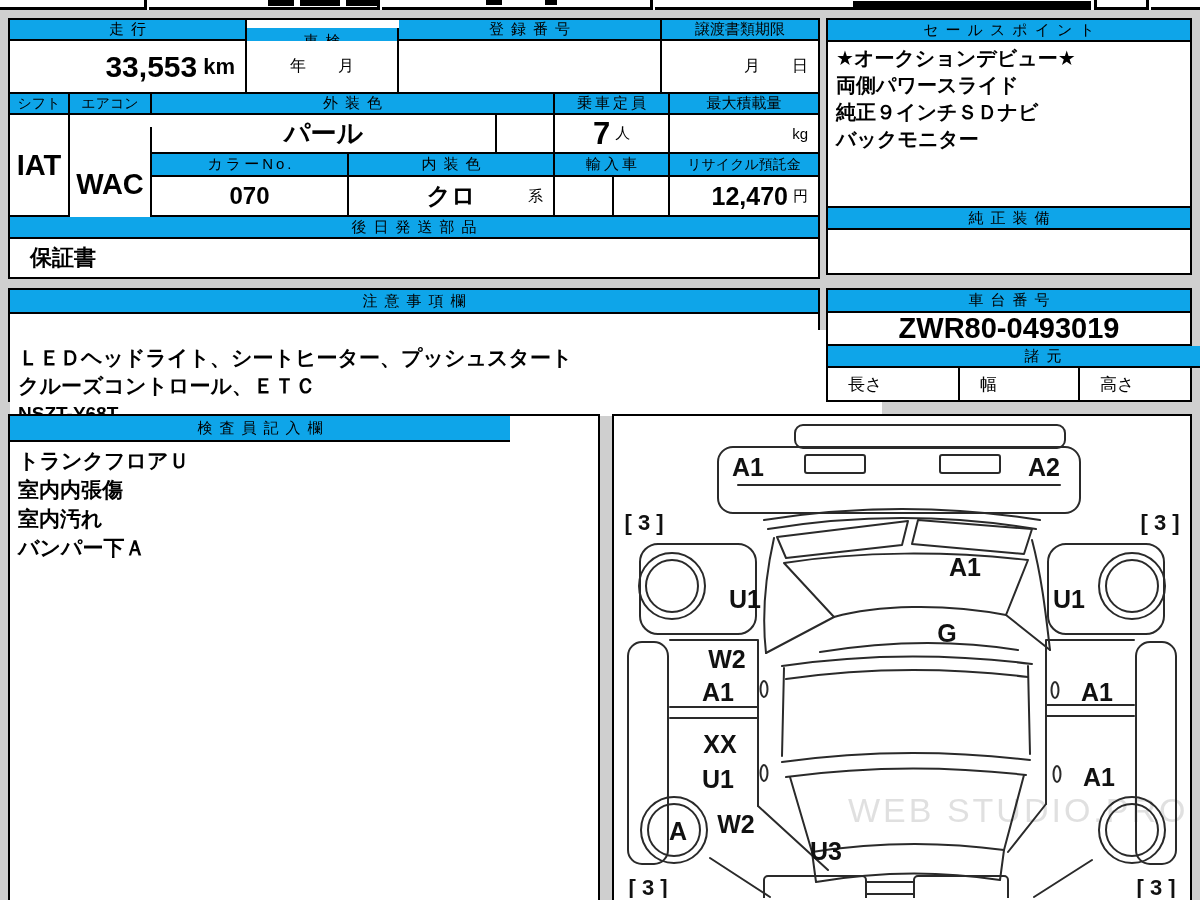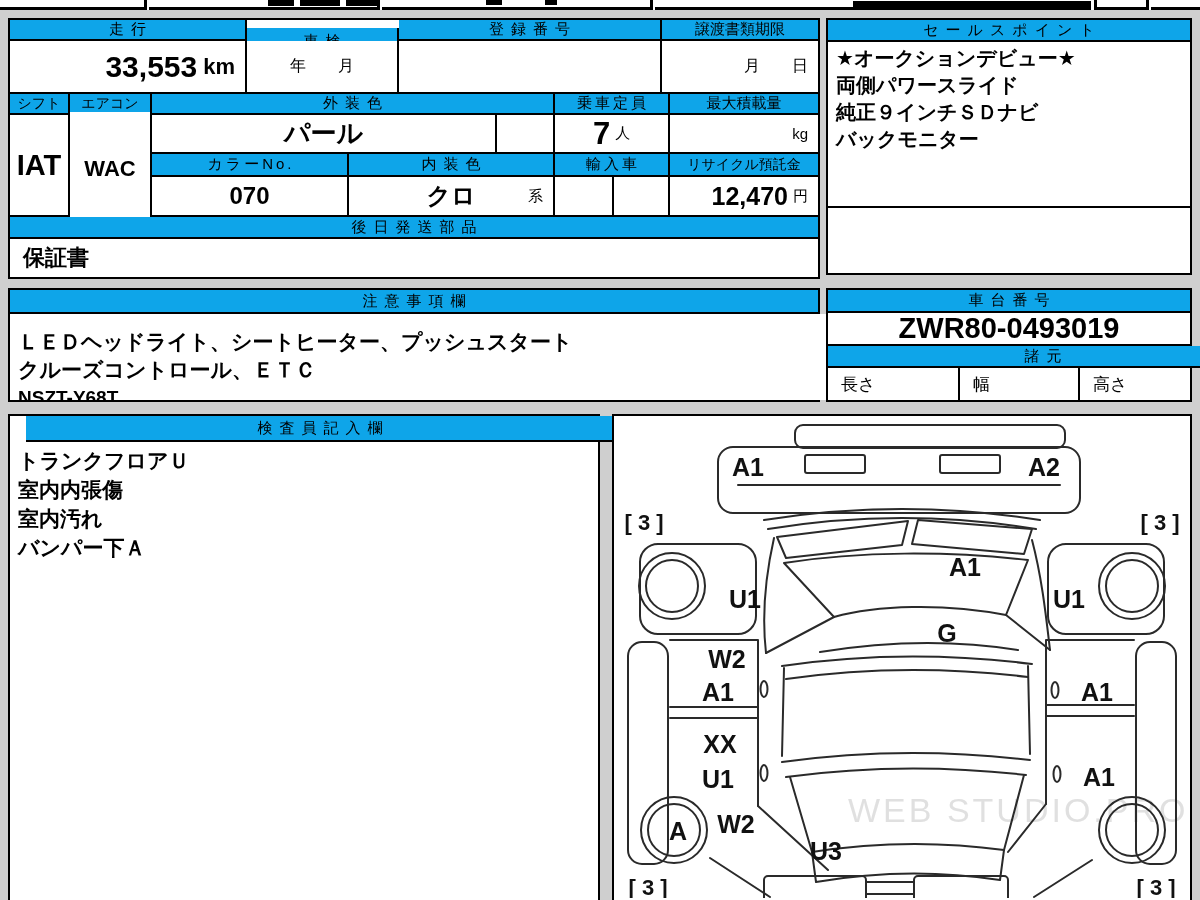--- a/index.html
+++ b/index.html
@@ -12,21 +12,21 @@
   .box{position:absolute;background:#fff;border:2px solid #000;box-sizing:border-box}
   .nobot{border-bottom:none}
   .cell{position:absolute;box-sizing:border-box;border-right:2px solid #000;border-bottom:2px solid #000;
         display:flex;align-items:center;overflow:hidden;background:#fff}
   .cell.last{border-right:none}
   .cell.bot{border-bottom:none}
   .hdr{background:#0ea5e9;font-size:15px;justify-content:center}
   .sp{letter-spacing:7px;text-indent:7px}
   .sp2{letter-spacing:3px;text-indent:3px}
   .val{font-weight:bold;justify-content:center}
-  .vleft{justify-content:flex-start;padding-left:13px}
+  .vleft{justify-content:flex-start;padding-left:20px}
   .vright{justify-content:flex-end;padding-right:10px}
   .unit{font-size:15px;font-weight:normal;margin-left:5px}
   .unit-b{font-size:22px;font-weight:bold;margin-left:6px}
   .suffix{position:absolute;right:10px;font-size:15px;font-weight:normal}
   .lines{flex-direction:column;align-items:flex-start;justify-content:flex-start;padding:3px 8px;font-weight:bold}
   .lines div{line-height:27px;font-size:20px;white-space:nowrap}
   .notes-lines div{line-height:28px;font-size:21px}
   .insp-lines div{line-height:29px;font-size:21px}
   .tb{position:absolute;background:#000}
   .wstrip{position:absolute;background:#fff}
@@ -70,21 +70,21 @@
     <span>年　　月</span>
   </div>
   <div class="cell" style="left:389px;top:21px;width:263px;height:53px"></div>
   <div class="cell last vright" style="left:652px;top:21px;width:156px;height:53px;font-size:16px">
     <span>月　　日</span>
   </div>
 
   <div class="cell hdr" style="left:0;top:74px;width:60px;height:21px;font-size:14px">シフト</div>
   <div class="cell hdr" style="left:60px;top:74px;width:82px;height:21px;font-size:14px">エアコン</div>
   <div class="cell val" style="left:0;top:95px;width:60px;height:102px;font-size:29px">IAT</div>
-  <div class="cell val" style="left:60px;top:92px;width:82px;height:116px;font-size:22px">WAC</div>
+  <div class="cell val" style="left:60px;top:107px;width:82px;height:116px;font-size:29px">WAC</div>
 
   <div class="cell hdr sp" style="left:142px;top:74px;width:403px;height:21px">外装色</div>
   <div class="cell val" style="left:142px;top:95px;width:345px;height:39px;font-size:26px">パール</div>
   <div class="cell" style="left:487px;top:95px;width:58px;height:39px"></div>
 
   <div class="cell hdr sp2" style="left:142px;top:134px;width:197px;height:23px">カラーNo.</div>
   <div class="cell hdr sp" style="left:339px;top:134px;width:206px;height:23px">内装色</div>
   <div class="cell val" style="left:142px;top:157px;width:197px;height:40px;font-size:24px">070</div>
   <div class="cell val" style="left:339px;top:157px;width:206px;height:40px;font-size:24px">
     <span>クロ</span>
@@ -115,42 +115,43 @@
 </div>
 
 <div class="box" style="left:826px;top:18px;width:366px;height:257px">
   <div class="cell hdr sp last" style="left:0;top:0;width:362px;height:22px">セールスポイント</div>
   <div class="cell last lines" style="left:0;top:22px;width:362px;height:166px">
     <div>★オークションデビュー★</div>
     <div>両側パワースライド</div>
     <div>純正９インチＳＤナビ</div>
     <div>バックモニター</div>
   </div>
+  <div class="cell hdr sp last" style="left:0;top:188px;width:362px;height:22px">純正装備</div>
 </div>
 
 <div class="box" style="left:8px;top:288px;width:812px;height:114px">
   <div class="cell hdr sp last" style="left:0;top:0;width:808px;height:24px">注意事項欄</div>
-  <div class="cell last bot lines notes-lines" style="left:0;top:24px;width:872px;height:86px;padding-top:14px">
+  <div class="cell last bot lines notes-lines" style="left:0;top:40px;width:872px;height:86px;padding-top:14px">
     <div>ＬＥＤヘッドライト、シートヒーター、プッシュスタート</div>
     <div>クルーズコントロール、ＥＴＣ</div>
     <div style="font-size:19px">NSZT-Y68T</div>
   </div>
 </div>
 
 <div class="box" style="left:826px;top:288px;width:366px;height:114px">
   <div class="cell hdr sp last" style="left:0;top:0;width:362px;height:23px">車台番号</div>
   <div class="cell last val" style="left:0;top:23px;width:362px;height:33px;font-size:29px">ZWR80-0493019</div>
   <div class="cell hdr sp last" style="left:0;top:56px;width:430px;height:22px">諸元</div>
   <div class="cell bot vleft" style="left:0;top:78px;width:132px;height:32px;font-size:17px">長さ</div>
   <div class="cell bot vleft" style="left:132px;top:78px;width:120px;height:32px;font-size:17px">幅</div>
   <div class="cell last bot vleft" style="left:252px;top:78px;width:110px;height:32px;font-size:17px">高さ</div>
 </div>
 
 <div class="box nobot" style="left:8px;top:414px;width:592px;height:486px">
-  <div class="cell hdr sp last" style="left:16px;top:0;width:588px;height:26px">検査員記入欄</div>
+  <div class="cell hdr sp last" style="left:0;top:0;width:500px;height:26px">検査員記入欄</div>
   <div class="cell last bot lines insp-lines" style="left:0;top:26px;width:588px;height:456px;padding-top:4px">
     <div>トランクフロアＵ</div>
     <div>室内内張傷</div>
     <div>室内汚れ</div>
     <div>バンパー下Ａ</div>
   </div>
 </div>
 
 <div class="box nobot" style="left:612px;top:414px;width:580px;height:486px">
   <svg width="576" height="482" viewBox="0 0 576 482" xmlns="http://www.w3.org/2000/svg">

